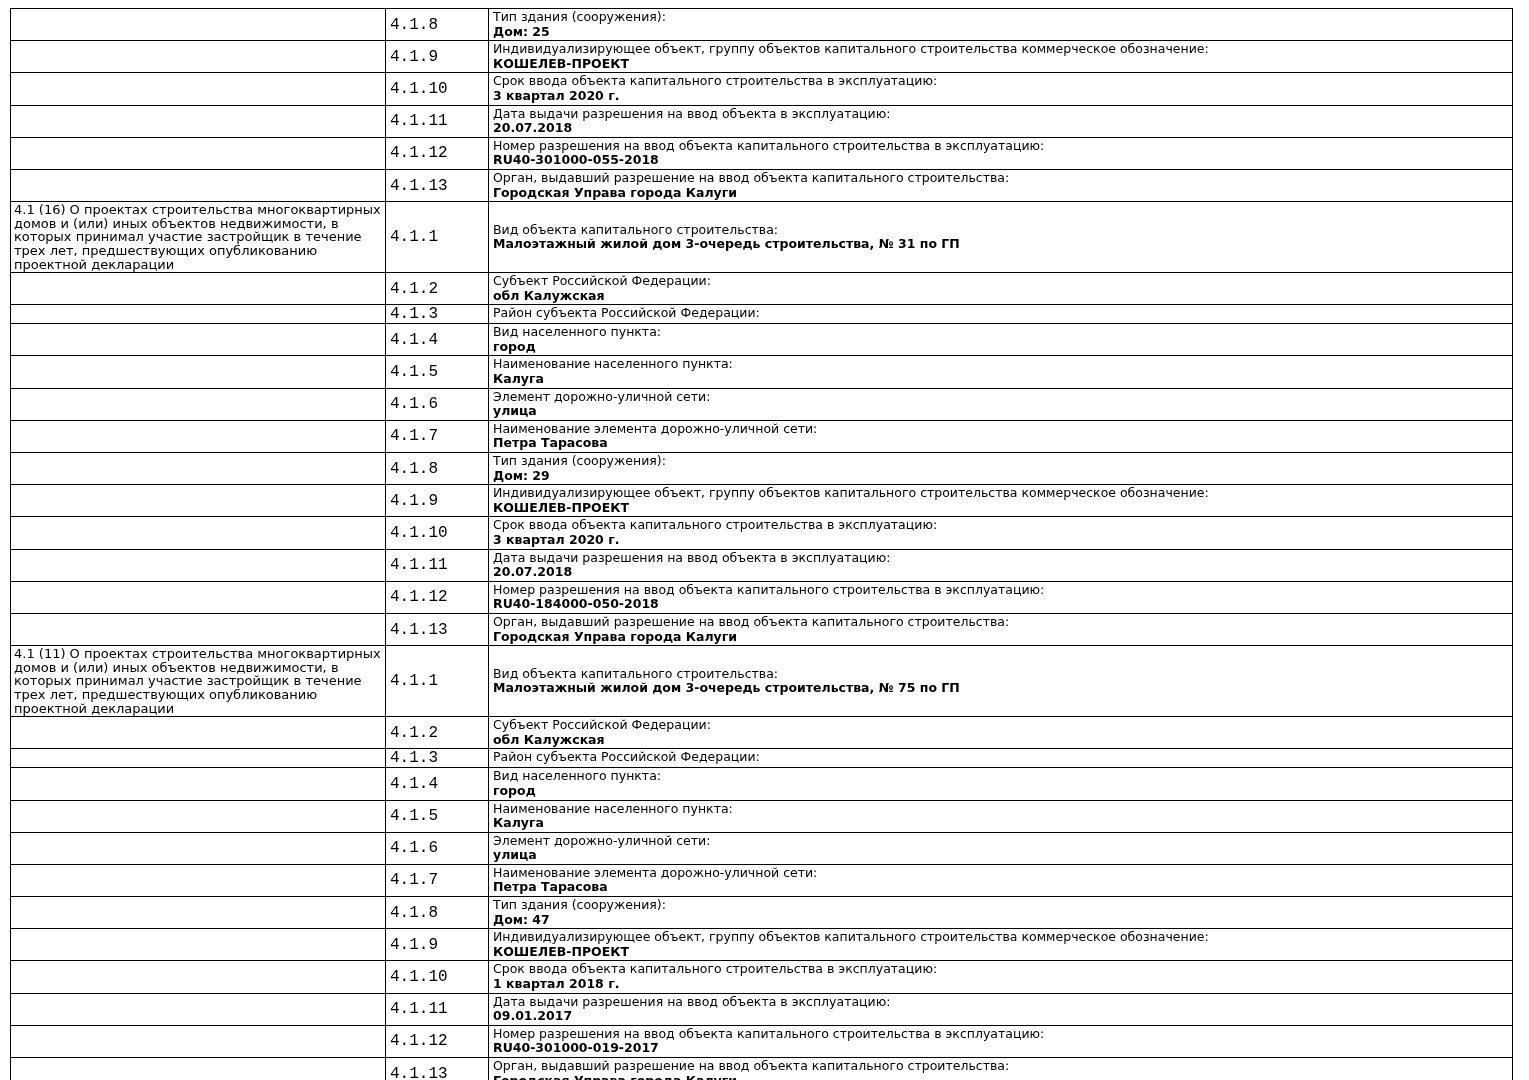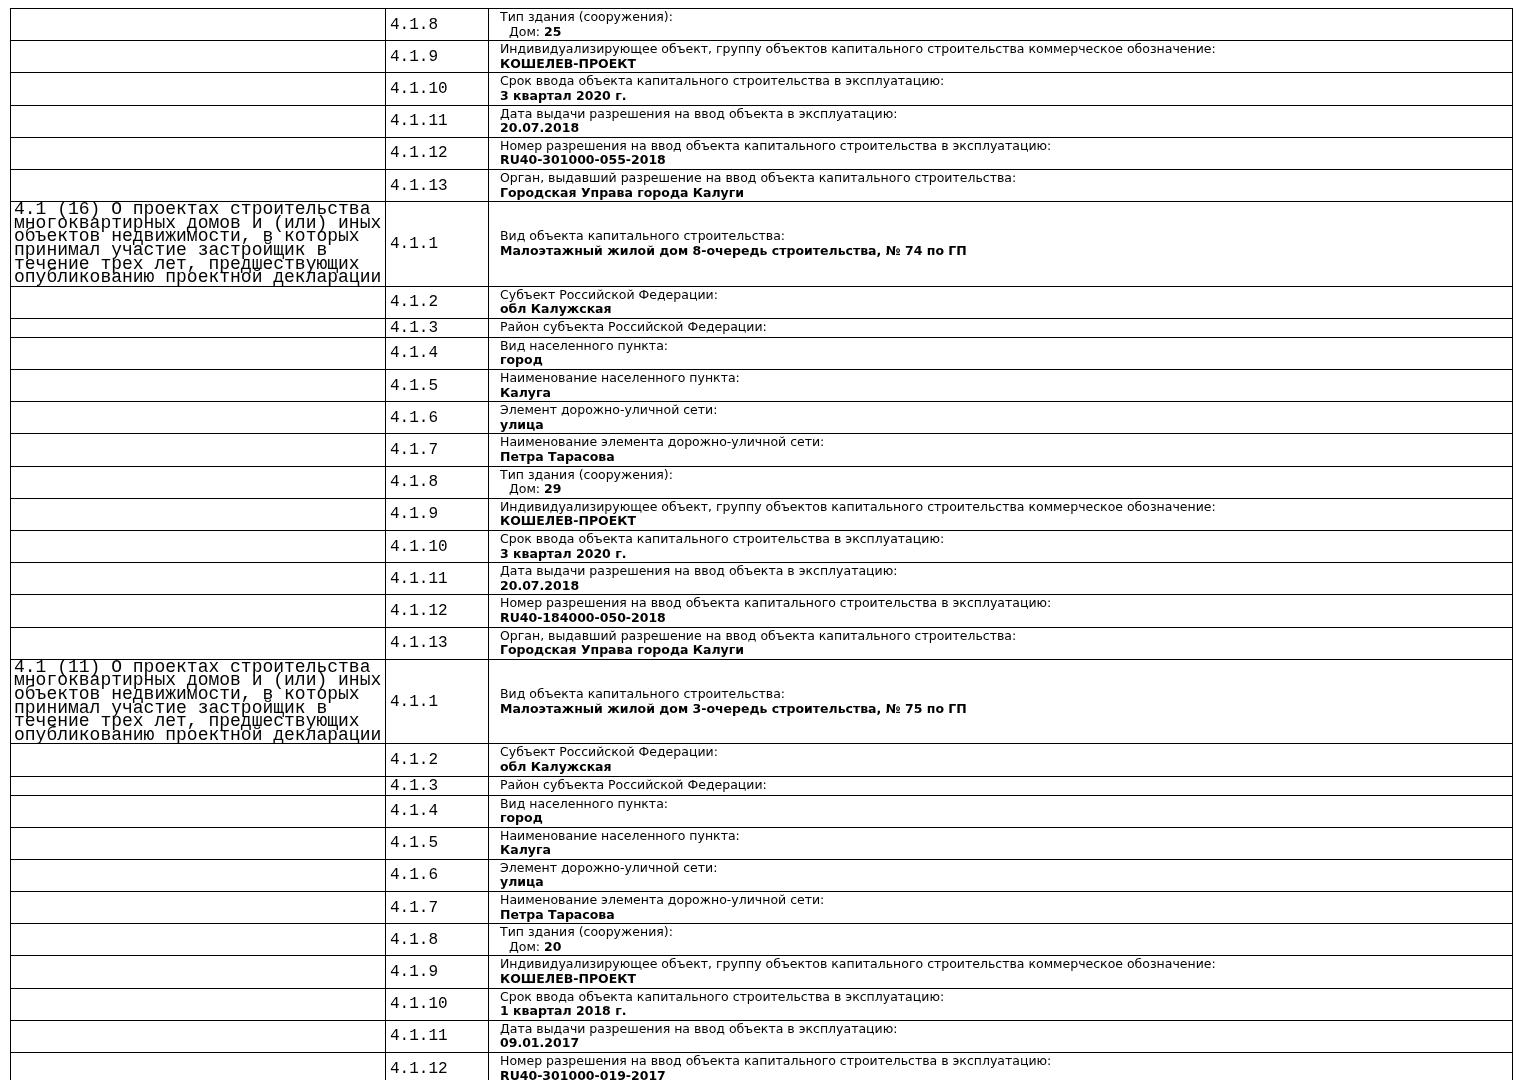--- a/index.html
+++ b/index.html
@@ -25,42 +25,41 @@
     border: 1px solid #000000;
     padding: 0 3px;
     font-size: 12.5px;
     overflow: hidden;
   }
   td.cell-desc {
     vertical-align: top;
     padding: 1px 2px 1px 3px;
   }
   .desc-text {
-    font-size: 18px;
+    font-size: 13px;
     line-height: 13.6px;
-    font-family: Liberation Mono, monospace;
   }
   td.cell-code {
     vertical-align: middle;
     font-size: 16px;
     padding-left: 4px;
     font-family: Liberation Mono, monospace;
   }
   td.cell-content {
     vertical-align: top;
     line-height: 14.6px;
-    padding: 1px 11px;
+    padding: 1px 4px;
   }
   tr.row-normal td { height: 31px; }
   tr.row-single td { height: 16px; }
   tr.row-tall   td { height: 57px; }
   tr.row-tall td.cell-content { vertical-align: middle; }
   .row-label { font-weight: normal; }
   .row-value { font-weight: bold; }
-  .row-value .plain { font-weight: normal; margin-left: 9px; }
+  .row-value .plain { font-weight: bold; }
 </style>
 </head>
 <body>
 
 <table class="decl">
   <colgroup>
     <col class="c-desc">
     <col class="c-code">
     <col class="c-content">
   </colgroup>
@@ -113,21 +112,21 @@
           <div class="row-value"><span class="bold">Городская Управа города Калуги</span></div>
         </td>
       </tr>
       <tr class="row-tall">
         <td class="cell-desc">
           <div class="desc-text">4.1 (16) О проектах строительства многоквартирных домов и (или) иных объектов недвижимости, в которых принимал участие застройщик в течение трех лет, предшествующих опубликованию проектной декларации</div>
         </td>
         <td class="cell-code">4.1.1</td>
         <td class="cell-content">
           <div class="row-label">Вид объекта капитального строительства:</div>
-          <div class="row-value"><span class="bold">Малоэтажный жилой дом 8-очередь строительства, № 74 по ГП</span></div>
+          <div class="row-value"><span class="bold">Малоэтажный жилой дом 3-очередь строительства, № 31 по ГП</span></div>
         </td>
       </tr>
       <tr class="row-normal">
         <td class="cell-desc"></td>
         <td class="cell-code">4.1.2</td>
         <td class="cell-content">
           <div class="row-label">Субъект Российской Федерации:</div>
           <div class="row-value"><span class="bold">обл Калужская</span></div>
         </td>
       </tr>
@@ -273,21 +272,21 @@
         <td class="cell-content">
           <div class="row-label">Наименование элемента дорожно-уличной сети:</div>
           <div class="row-value"><span class="bold">Петра Тарасова</span></div>
         </td>
       </tr>
       <tr class="row-normal">
         <td class="cell-desc"></td>
         <td class="cell-code">4.1.8</td>
         <td class="cell-content">
           <div class="row-label">Тип здания (сооружения):</div>
-          <div class="row-value"><span class="plain">Дом: </span><span class="bold">20</span></div>
+          <div class="row-value"><span class="plain">Дом: </span><span class="bold">47</span></div>
         </td>
       </tr>
       <tr class="row-normal">
         <td class="cell-desc"></td>
         <td class="cell-code">4.1.9</td>
         <td class="cell-content">
           <div class="row-label">Индивидуализирующее объект, группу объектов капитального строительства коммерческое обозначение:</div>
           <div class="row-value"><span class="bold">КОШЕЛЕВ-ПРОЕКТ</span></div>
         </td>
       </tr>

